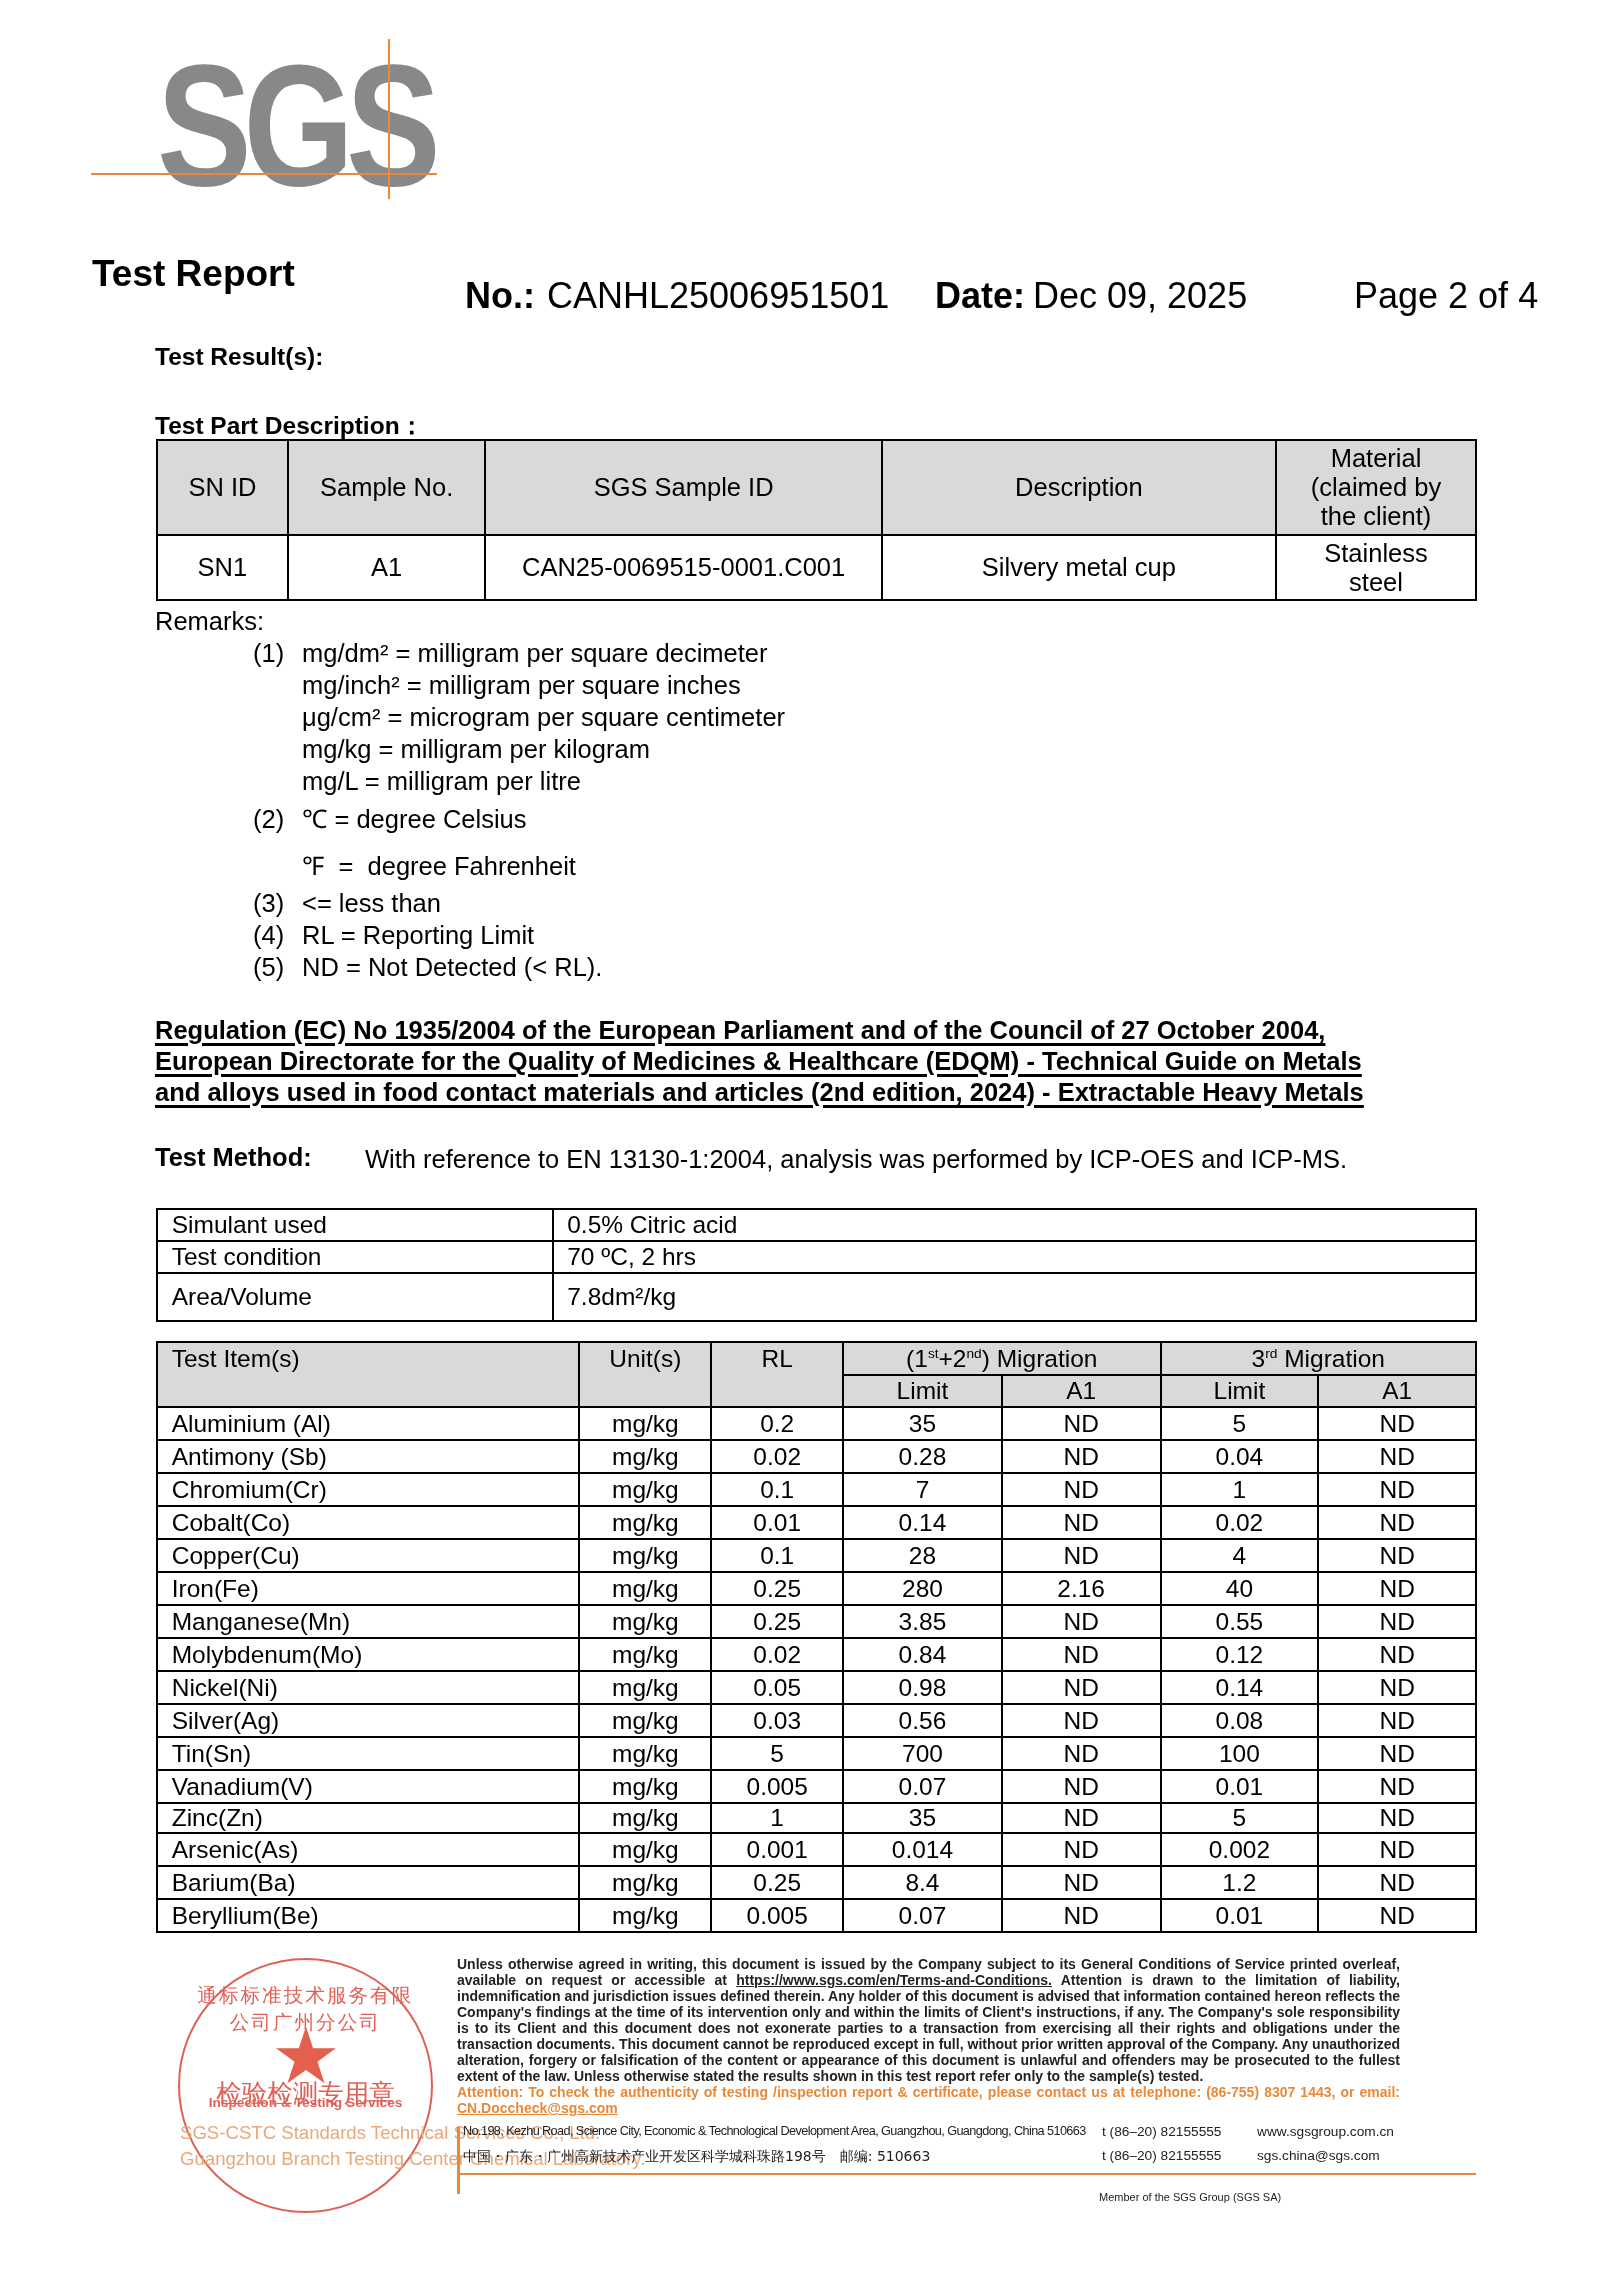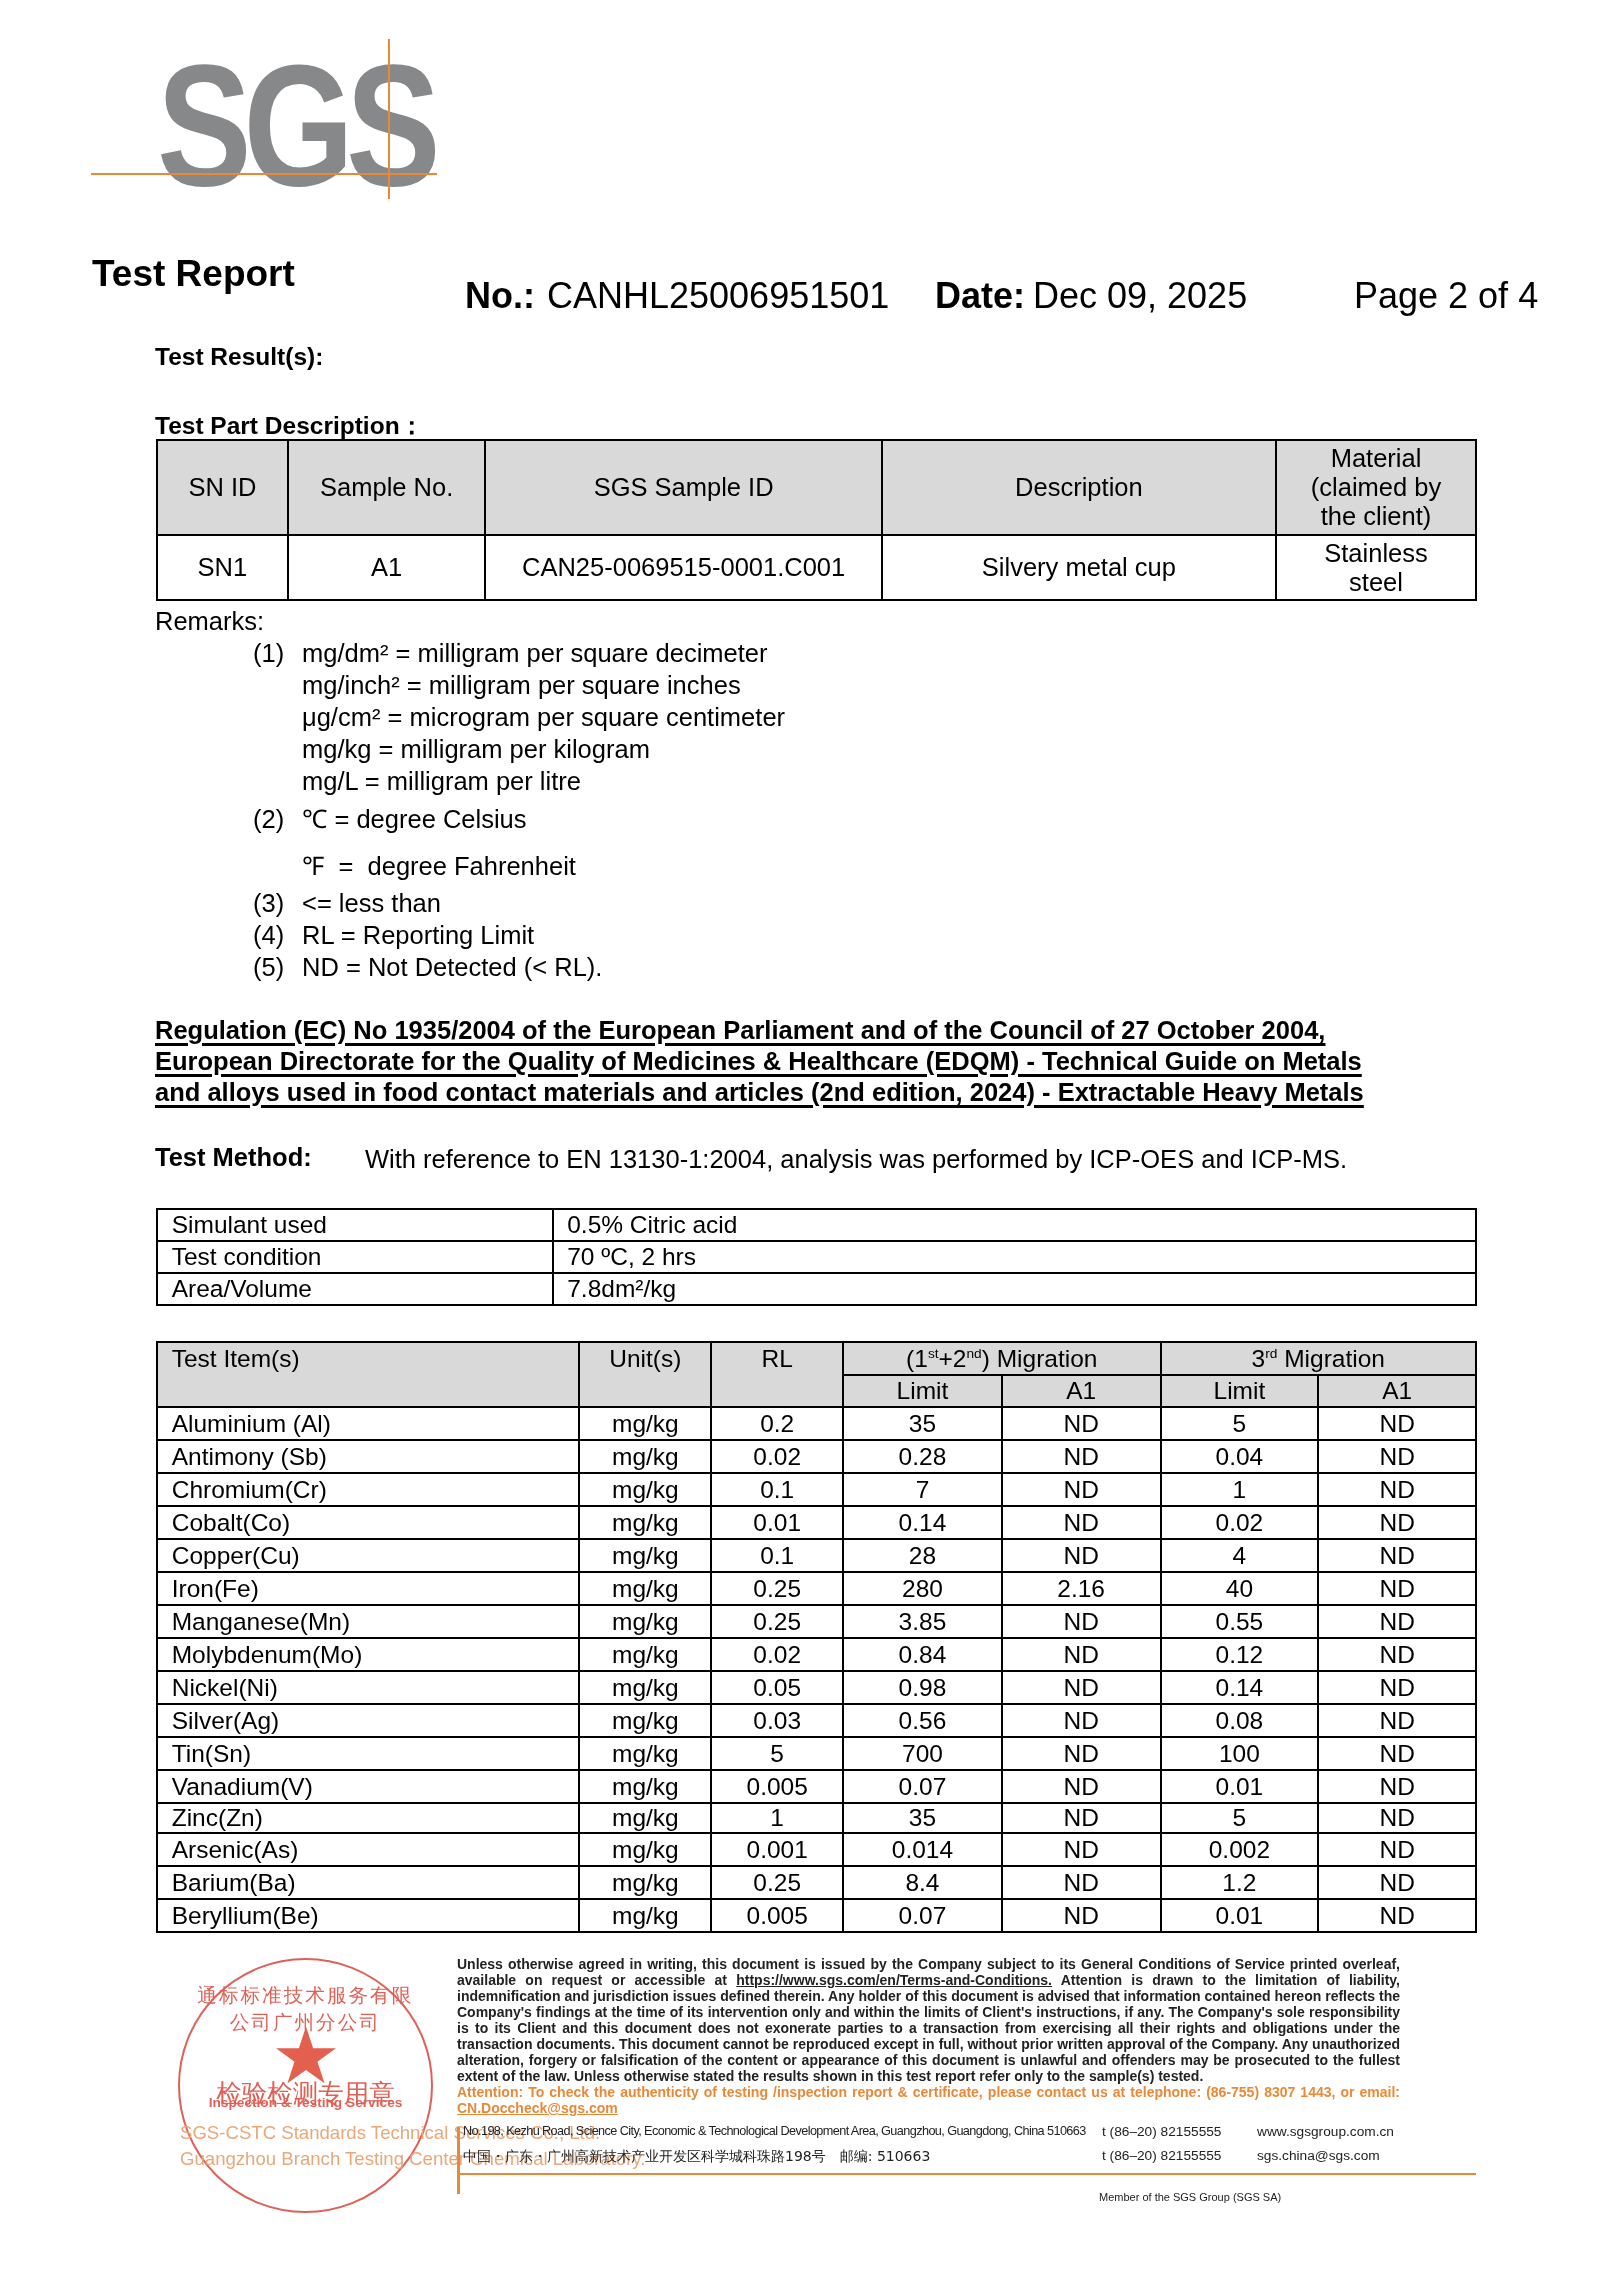--- a/index.html
+++ b/index.html
@@ -126,21 +126,21 @@
     </colgroup>
   <tbody>
       <tr style="height:32px;">
     <td class="l">Simulant used</td>
     <td class="l">0.5% Citric acid</td>
   </tr>
   <tr style="height:32px;">
     <td class="l">Test condition</td>
     <td class="l">70 ºC, 2 hrs</td>
   </tr>
-  <tr style="height:32px;border-radius:12px;">
+  <tr style="height:48px;border-radius:12px;">
     <td class="l">Area/Volume</td>
     <td class="l">7.8dm²/kg</td>
   </tr>
 </tbody>
   </table>
 
 <table id="results" style="left:156px; top:1341px; width:1321px; font-size:24.5px;">
   <colgroup>
     <col style="width:423px">
       <col style="width:132px">

